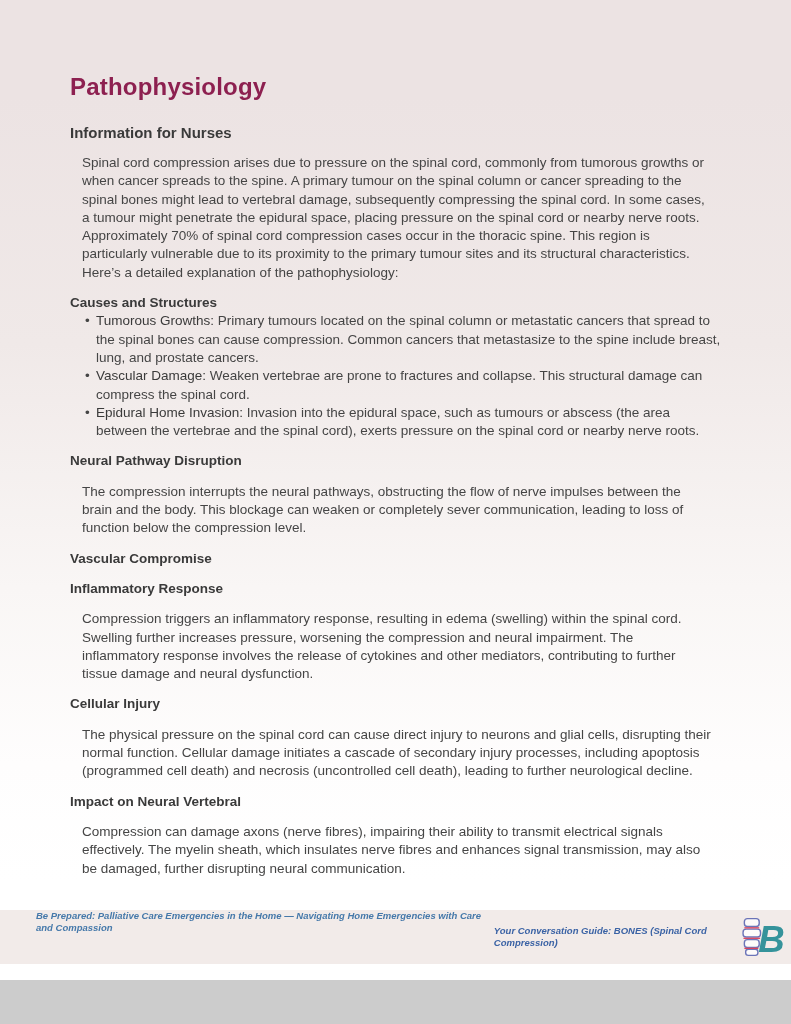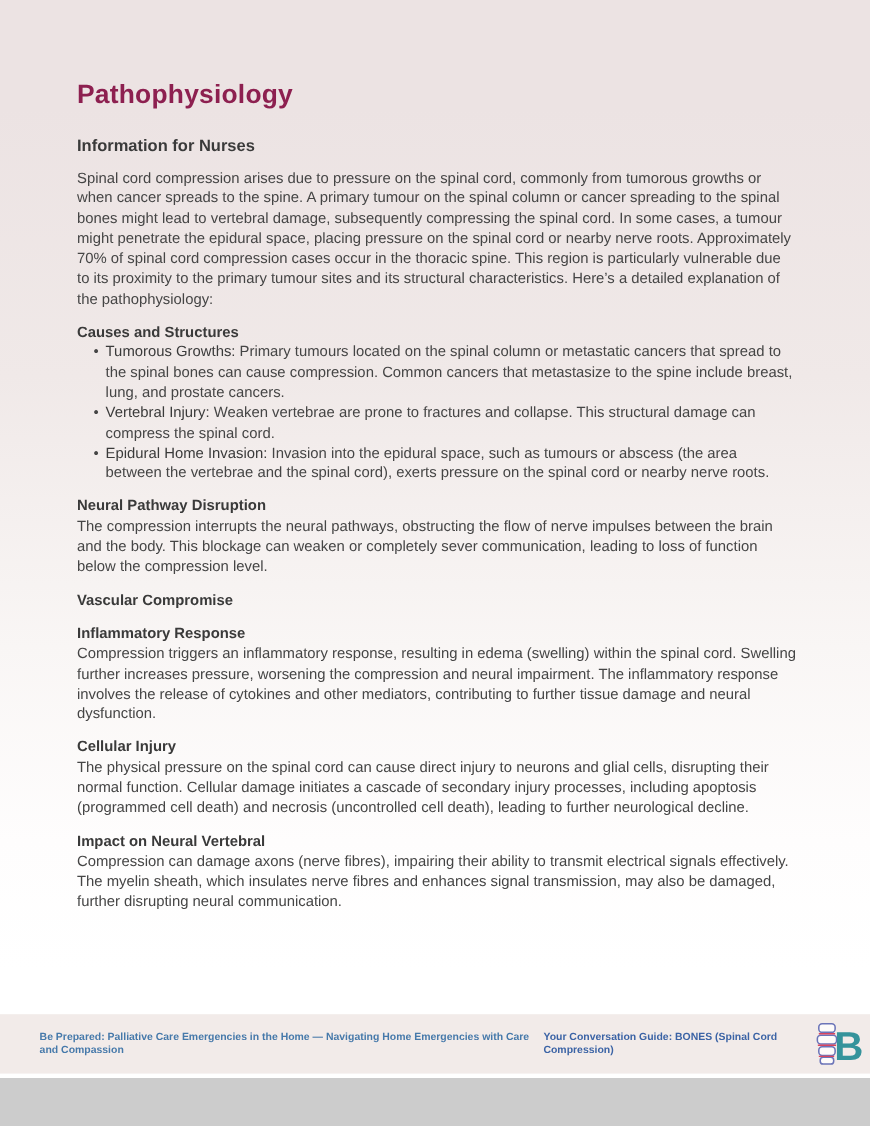--- a/index.html
+++ b/index.html
@@ -32,21 +32,21 @@
     color:#8d2050;
     letter-spacing:0.2px;
   }
   .doc-subtitle{
     margin:0 0 11px 0;
     font-size:15px;
     line-height:18px;
     font-weight:bold;
     color:#3a3a3a;
   }
-  p.body-par{margin:0;}
+  p.body-par{margin:12px;}
   .section-heading{
     margin:12px 0 0 0;
     font-size:13.5px;
     line-height:18.3px;
     font-weight:bold;
     color:#3a3a3a;
   }
   .bullet-list{margin:0;}
   .bullet-item{
     position:relative;
@@ -55,29 +55,29 @@
   }
   .bullet-dot{
     position:absolute;
     left:0;
     top:0;
   }
   .bullet-term{font-weight:normal;color:#3a3a3a;}
   .footer{
     position:absolute;
     left:0;
-    bottom:4px;
+    bottom:16px;
     width:791px;
     height:54px;
     background:#f2ebe9;
     display:flex;
-    align-items:center;
     justify-content:space-between;
     box-sizing:border-box;
     padding:0 6px 0 36px;
+    font-style:italic;
   }
   .footer-left{
     font-size:9.5px;
     font-weight:bold;
     color:#4679aa;
     line-height:12px;
   }
   .footer-right-group{
     display:flex;
     align-items:center;
@@ -101,21 +101,21 @@
     <h2 class="doc-subtitle">Information for Nurses</h2>
 
     <p class="body-par">Spinal cord compression arises due to pressure on the spinal cord, commonly from tumorous growths or when cancer spreads to the spine. A primary tumour on the spinal column or cancer spreading to the spinal bones might lead to vertebral damage, subsequently compressing the spinal cord. In some cases, a tumour might penetrate the epidural space, placing pressure on the spinal cord or nearby nerve roots.  Approximately 70% of spinal cord compression cases occur in the thoracic spine. This region is particularly vulnerable due to its proximity to the primary tumour sites and its structural characteristics. Here’s a detailed explanation of the pathophysiology:</p>
 
     <h3 class="section-heading">Causes and Structures</h3>
     <div class="bullet-list">
       <div class="bullet-item">
         <span class="bullet-dot">•</span><span class="bullet-term">Tumorous Growths:</span> <span>Primary tumours located on the spinal column or metastatic cancers that spread to the spinal bones can cause compression. Common cancers that metastasize to the spine include breast, lung, and prostate cancers.</span>
       </div>
       <div class="bullet-item">
-        <span class="bullet-dot">•</span><span class="bullet-term">Vertebral Injury:</span> <span>Weaken vertebrae are prone to fractures and collapse. This structural damage can compress the spinal cord.</span>
+        <span class="bullet-dot">•</span><span class="bullet-term">Vascular Damage:</span> <span>Weaken vertebrae are prone to fractures and collapse. This structural damage can compress the spinal cord.</span>
       </div>
       <div class="bullet-item">
         <span class="bullet-dot">•</span><span class="bullet-term">Epidural Home Invasion:</span> <span>Invasion into the epidural space, such as tumours or abscess (the area between the vertebrae and the spinal cord), exerts pressure on the spinal cord or nearby nerve roots.</span>
       </div>
     </div>
 
     <h3 class="section-heading">Neural Pathway Disruption</h3>
     <p class="body-par">The compression interrupts the neural pathways, obstructing the flow of nerve impulses between the brain and the body. This blockage can weaken or completely sever communication, leading to loss of function below the compression level.</p>
 
     <h3 class="section-heading">Vascular Compromise</h3>

